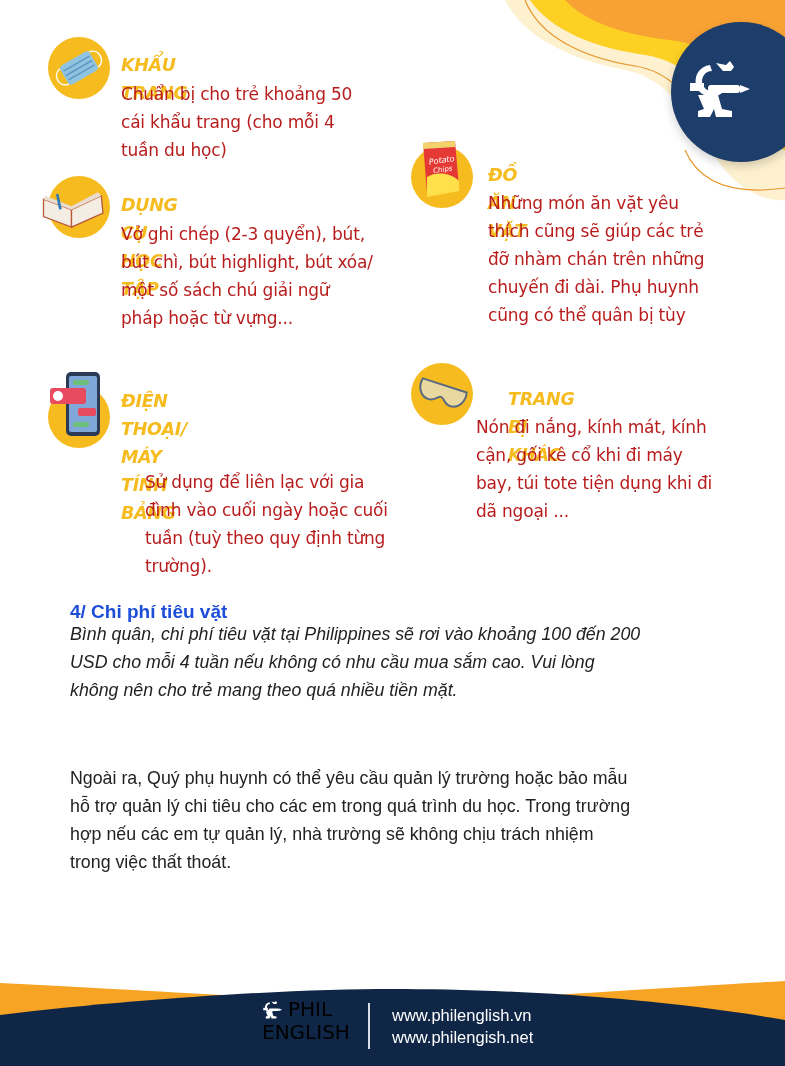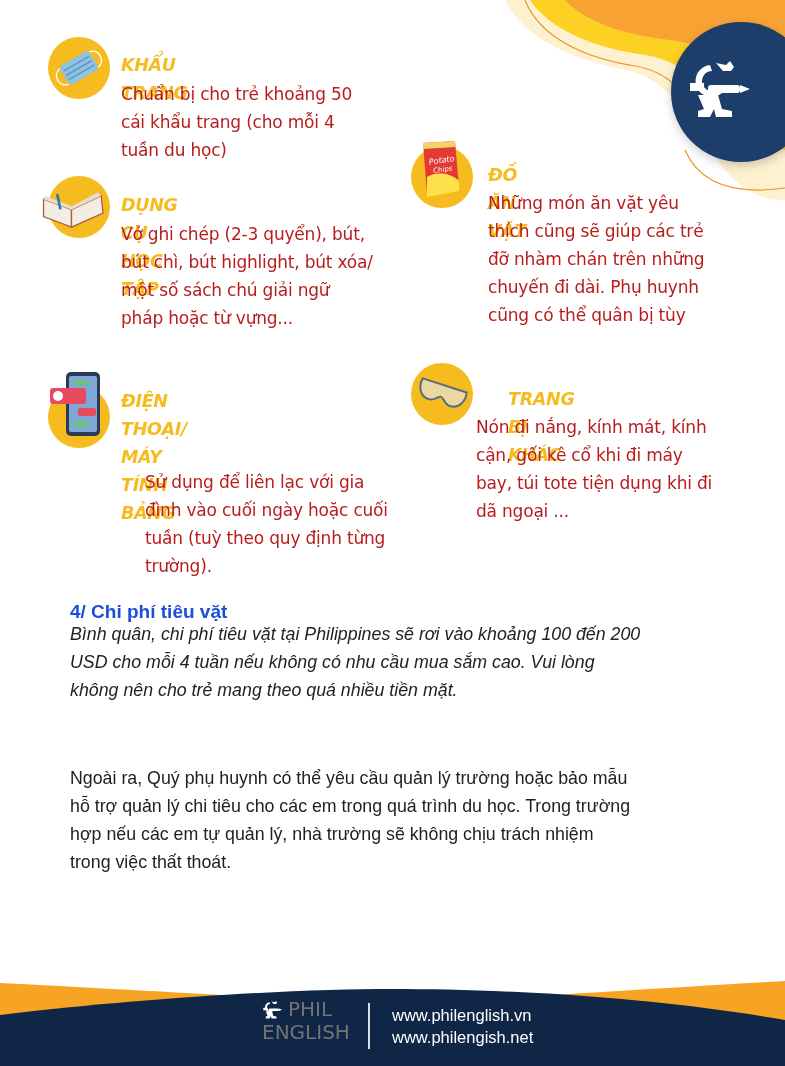--- a/index.html
+++ b/index.html
@@ -32,21 +32,21 @@
       font-weight: bold; font-size: 19px; color: #1d4ed8;
     }
     .para {
       position: absolute; left: 70px; width: 700px; font-family: "Liberation Sans", sans-serif;
       font-size: 17.8px; line-height: 28px; color: #222;
     }
 
     .footer { position: absolute; left: 0; top: 975px; width: 785px; height: 91px; }
     .footer svg.bg { position: absolute; left: 0; top: 0; }
     .footer-logo {
-      position: absolute; left: 262px; top: 23px; color: #737373; font-family: "DejaVu Sans", sans-serif;
+      position: absolute; left: 262px; top: 23px; color: #000000; font-family: "DejaVu Sans", sans-serif;
       line-height: 23px;
     }
     .footer-logo .phil { font-size: 20px; display: flex; align-items: center; gap: 4px; }
     .footer-logo .eng { font-size: 20px; }
     .footer-divider { position: absolute; left: 368px; top: 28px; width: 1.5px; height: 46px; background: #d9dde6; }
     .footer-links { position: absolute; left: 392px; top: 29px; color: #fff; font-family: "Liberation Sans", sans-serif; font-size: 16.5px; line-height: 22px; }
   </style>
 </head>
 <body>
 

